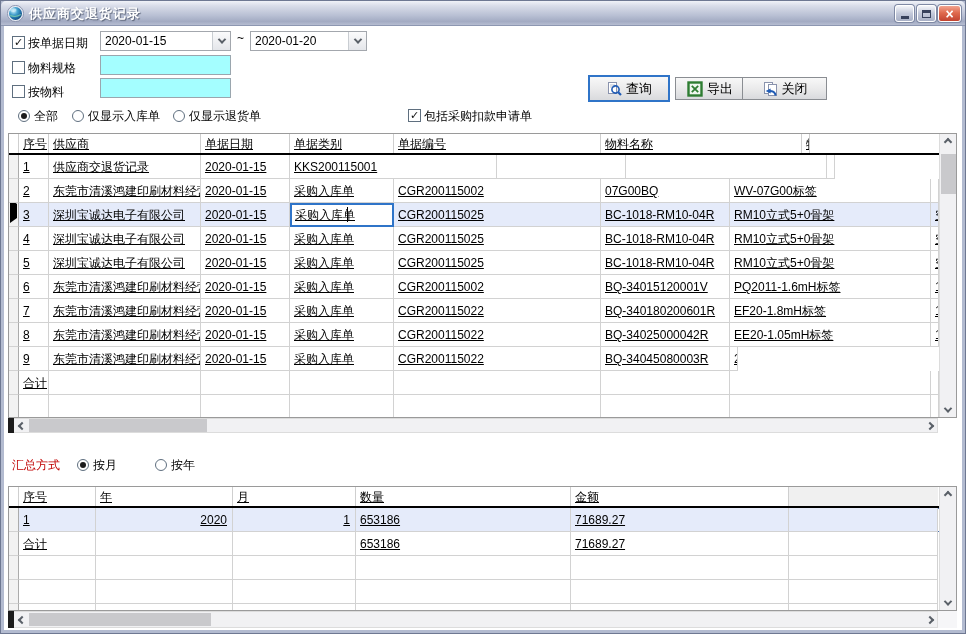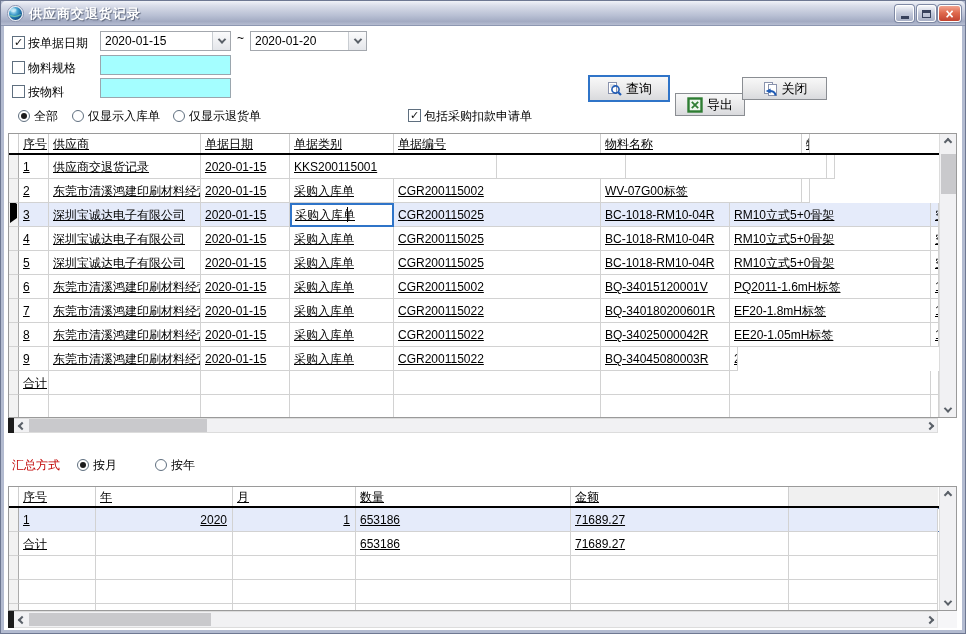--- a/index.html
+++ b/index.html
@@ -155,21 +155,21 @@
       <svg viewBox="0 0 16 16" width="16" height="16">
         <rect x="2.5" y="1.5" width="8" height="11" fill="#fff" stroke="#8a93ad"></rect>
         <line x1="4" y1="4" x2="9" y2="4" stroke="#b9c0d0"></line>
           <line x1="4" y1="6" x2="9" y2="6" stroke="#b9c0d0"></line>
         <circle cx="9.5" cy="8.5" r="3.6" fill="none" stroke="#1f5bb5" stroke-width="1.6"></circle>
         <line x1="12.2" y1="11.2" x2="15" y2="14" stroke="#1f5bb5" stroke-width="2.2"></line>
       </svg>
     </span>
     <span>查询</span>
   </button>
-  <button class="btn" style="left:675px;top:93px;width:70px;height:23px">
+  <button class="btn" style="left:675px;top:77px;width:70px;height:23px">
     <span class="ic">
       <svg viewBox="0 0 16 16" width="16" height="16">
         <rect x="1.5" y="1.5" width="13" height="13" fill="#eef6ee" stroke="#2e7d32" stroke-width="2.4"></rect>
         <path d="M4.8 4.8l6.4 6.4M11.2 4.8l-6.4 6.4" stroke="#2e7d32" stroke-width="1.8"></path>
       </svg>
     </span>
     <span>导出</span>
   </button>
   <button class="btn" style="left:742px;top:77px;width:85px;height:23px">
     <span class="ic">
@@ -205,20 +205,21 @@
           <div class="gc m7"></div>
           <div class="gc m8"></div>
         </div>
         <div class="grow">
           <div class="gc ind m0"></div>
           <div class="gc m1">2</div>
           <div class="gc m2">东莞市清溪鸿建印刷材料经营部</div>
           <div class="gc m3">2020-01-15</div>
           <div class="gc m4">采购入库单</div>
           <div class="gc m5">CGR200115002</div>
+          <div class="gc m6">07G00BQ</div>
           <div class="gc m7">WV-07G00标签</div>
           <div class="gc m8"></div>
         </div>
         <div class="grow sel">
           <div class="gc ind m0"><span class="marker"></span></div>
           <div class="gc m1">3</div>
           <div class="gc m2">深圳宝诚达电子有限公司</div>
           <div class="gc m3">2020-01-15</div>
           <div class="gc m4 editcell"><span>采购入库单</span><span class="caret"></span></div>
           <div class="gc m5">CGR200115025</div>

